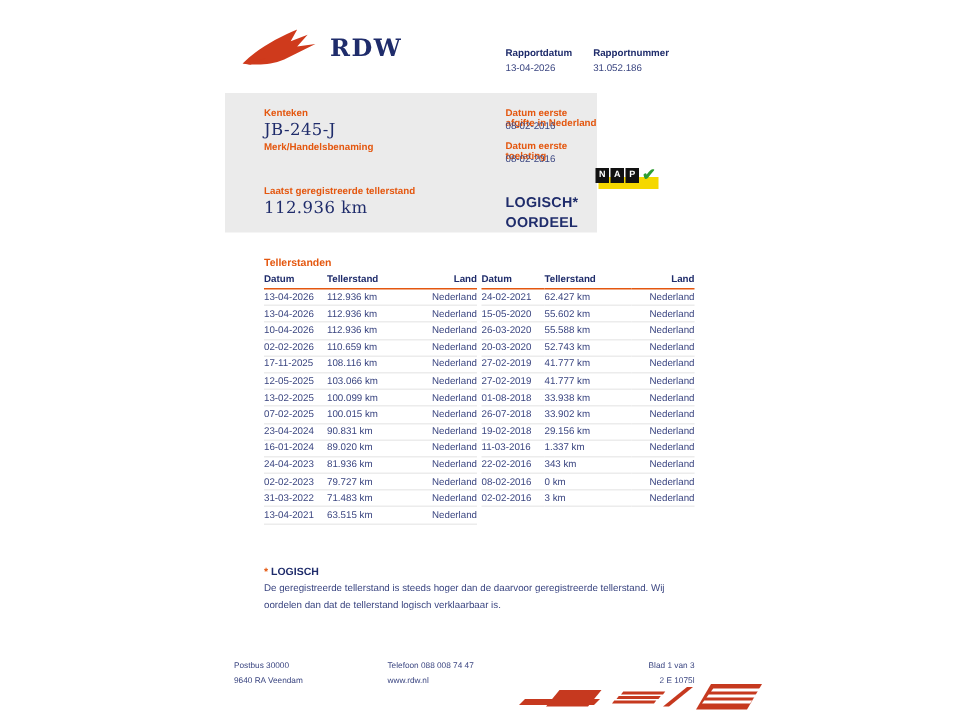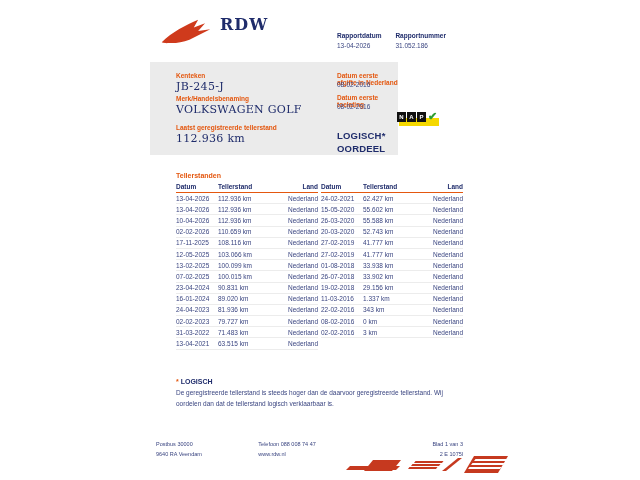--- a/index.html
+++ b/index.html
@@ -1,21 +1,21 @@
 <!DOCTYPE html>
 <html><head>
 <meta charset="utf-8">
 <style>
   * { margin:0; padding:0; box-sizing:border-box; }
   html,body { width:640px; height:480px; background:#ffffff; overflow:hidden; }
   body { font-family:"Liberation Sans", sans-serif; color:#27336f; position:relative; }
   .page { position:absolute; inset:0; background:#fff; }
 
   
-  .logo-wrap { position:absolute; left:160px; top:14px; display:flex; align-items:flex-start; gap:8px; }
+  .logo-wrap { position:absolute; left:160px; top:14px; display:flex; align-items:center; gap:8px; }
   .logo-svg { width:52px; height:34px; }
   .logo-text { font-family:"DejaVu Serif", serif; font-weight:bold; font-size:16px; color:#1f2c6b; letter-spacing:1px; margin-top:1px; }
   .report-title { position:absolute; left:337px; top:13px; color:#e4570f; font-weight:bold; font-size:13px; font-family:"DejaVu Serif", serif; }
   .report-meta { position:absolute; left:337px; top:32px; display:flex; gap:14px; }
   .meta-col .lbl { font-size:6.5px; font-weight:bold; color:#1f2c6b; margin-bottom:3px; }
   .meta-col .val { font-size:6.5px; color:#3a4580; }
 
   
   .summary-box { position:absolute; left:150px; top:62px; width:248px; height:93px; background:#ebebeb; }
   .olabel { font-size:6.5px; font-weight:bold; color:#e4570f; }
@@ -82,23 +82,20 @@
 
   <div class="summary-box">
     <div class="sb-item" style="left:26px; top:10px;">
       <div class="olabel">Kenteken</div>
     </div>
     <div class="sb-item" style="left:26px; top:18px;">
       <div class="big-val">JB-245-J</div>
     </div>
     <div class="sb-item" style="left:26px; top:33px;">
       <div class="olabel">Merk/Handelsbenaming</div>
-    </div>
-    <div class="sb-item" style="left:26px; top:41px;">
-      <div class="big-val">VOLKSWAGEN GOLF</div>
     </div>
     <div class="sb-item" style="left:26px; top:62px;">
       <div class="olabel">Laatst geregistreerde tellerstand</div>
     </div>
     <div class="sb-item" style="left:26px; top:70px;">
       <div class="big-val">112.936 km</div>
     </div>
 
     <div class="sb-item" style="left:187px; top:10px;">
       <div class="olabel">Datum eerste afgifte in Nederland</div>

